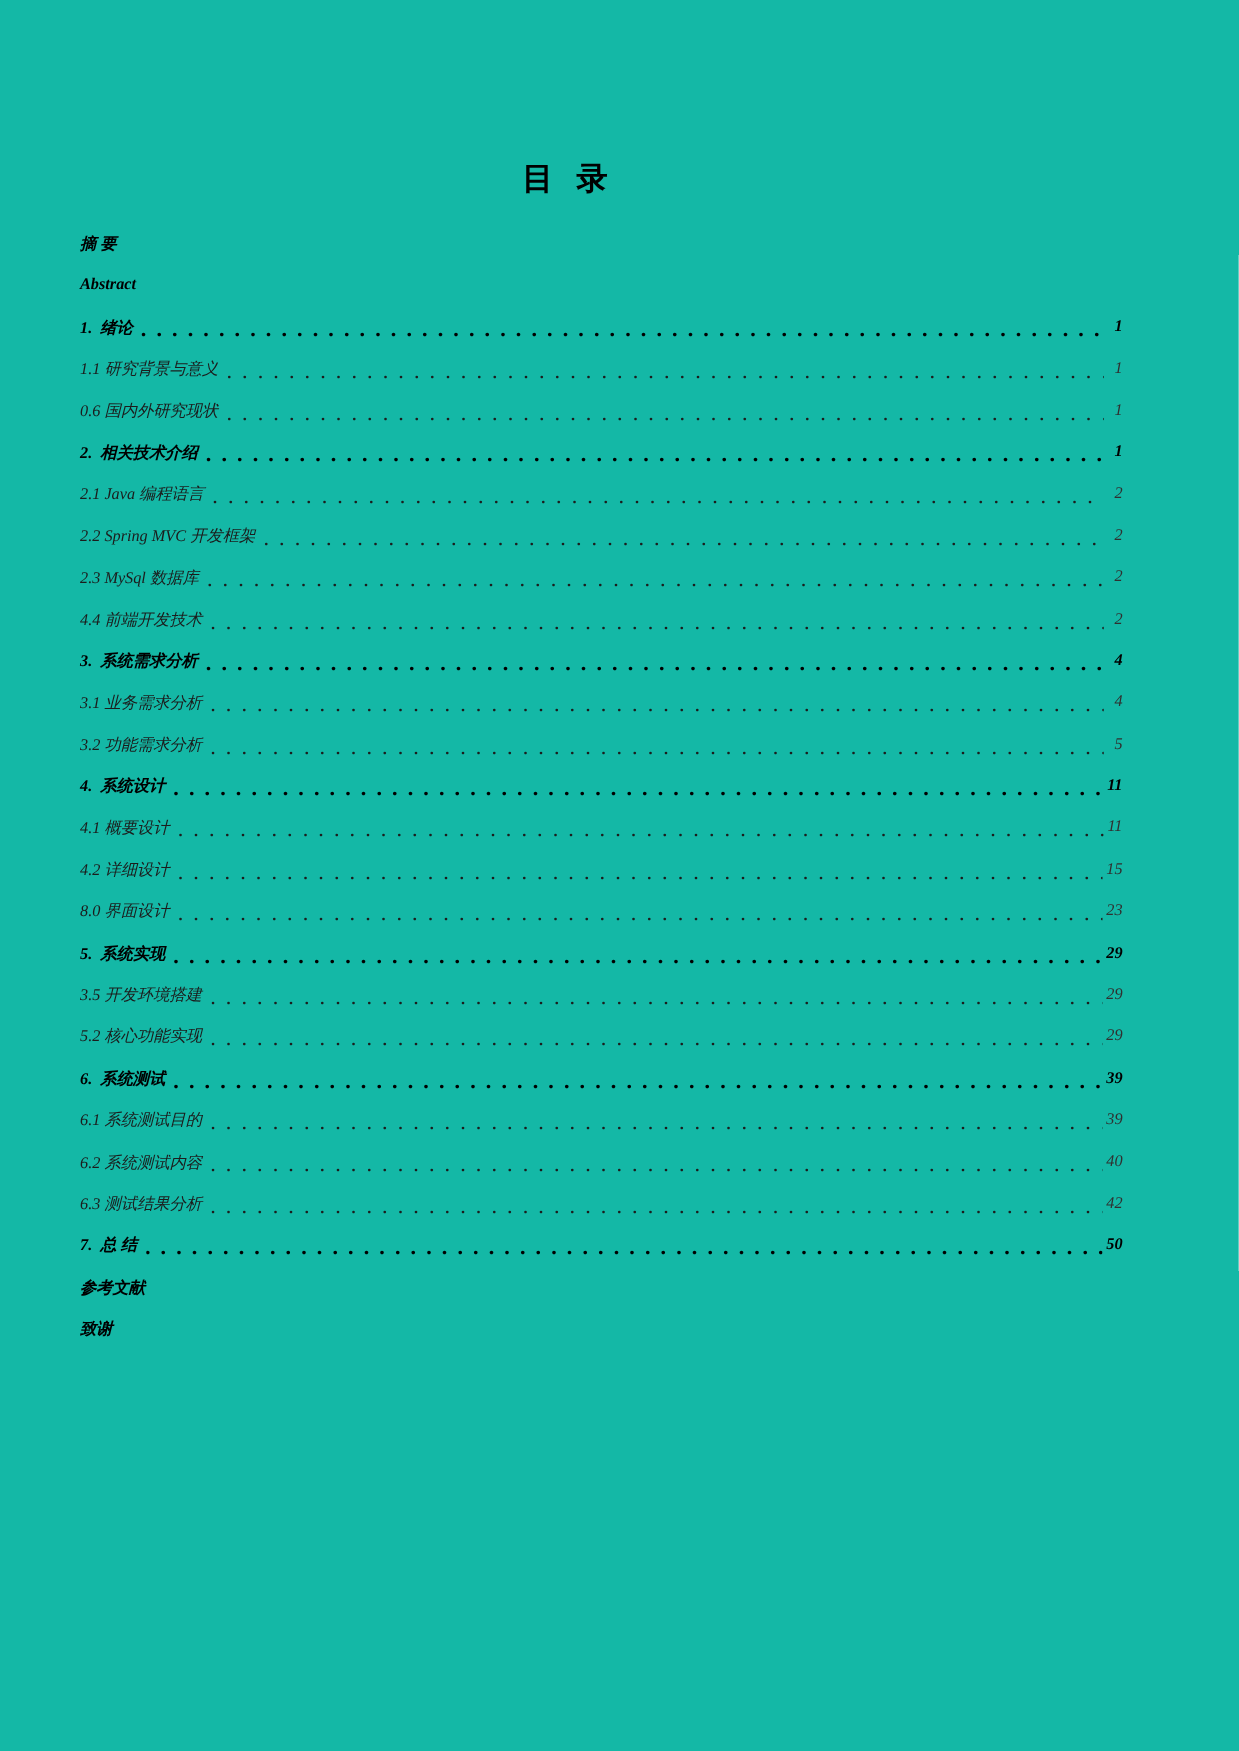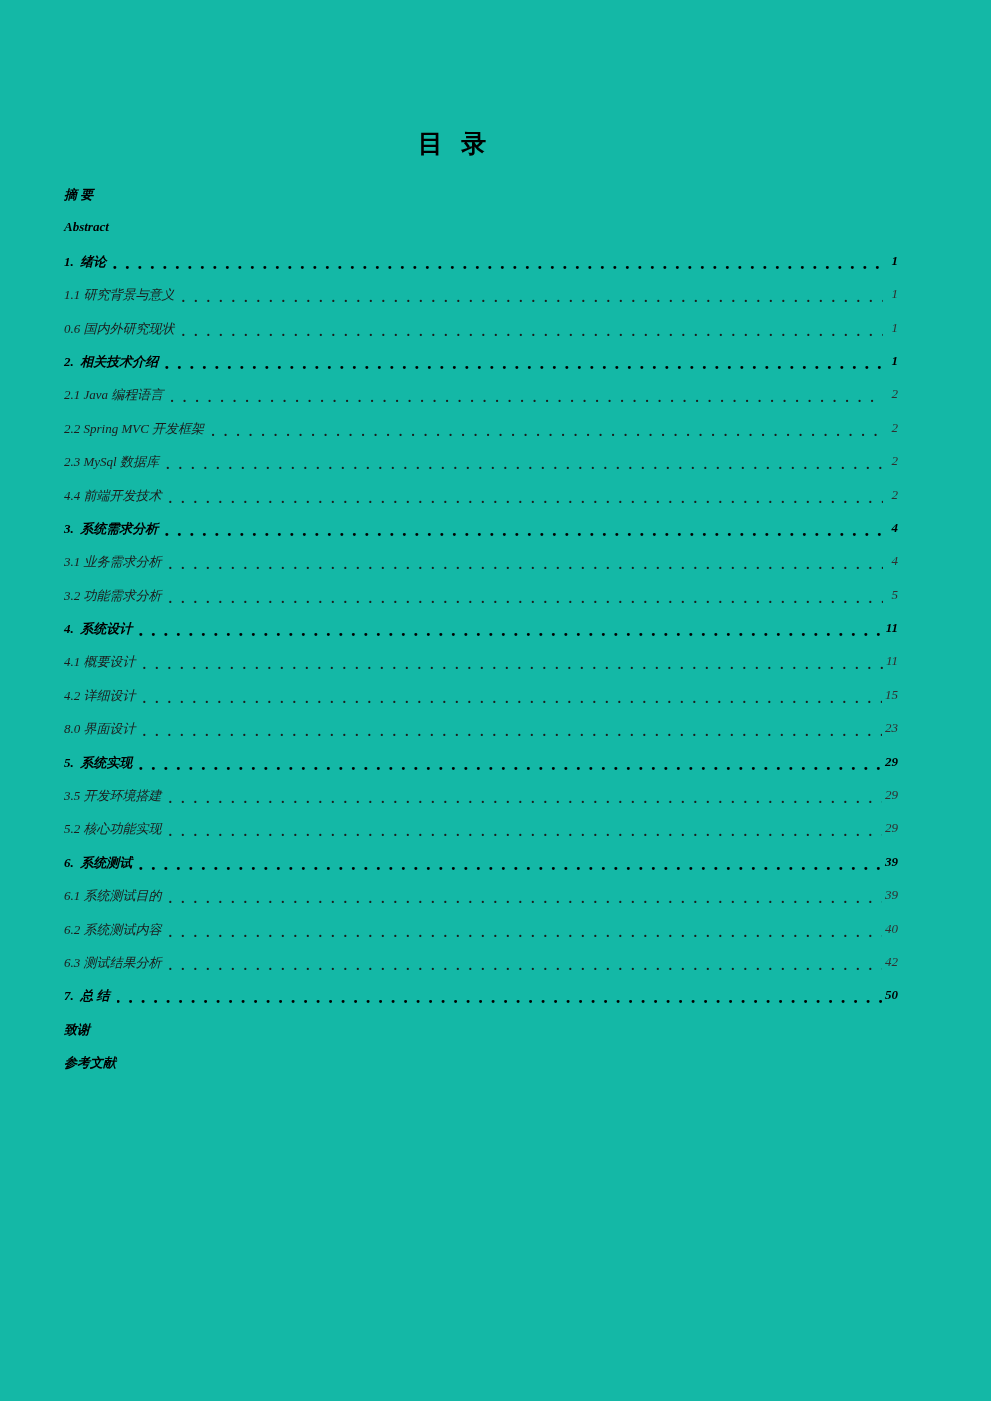--- a/index.html
+++ b/index.html
@@ -182,21 +182,21 @@
     <span class="toc-label">6.3 测试结果分析</span>
     <span class="toc-dots" aria-hidden="true"></span>
     <span class="toc-page-num">42</span>
   </div>
       <div class="toc-row bold">
     <span class="toc-label">7.  总 结</span>
     <span class="toc-dots" aria-hidden="true"></span>
     <span class="toc-page-num">50</span>
   </div>
       <div class="toc-row bold no-page">
+    <span class="toc-label">参考文献</span>
+
+  </div>
+      <div class="toc-row bold no-page">
     <span class="toc-label">致谢</span>
-
-  </div>
-      <div class="toc-row bold no-page">
-    <span class="toc-label">参考文献</span>
 
   </div>
     </div>
 </div>
 
 </body></html>

